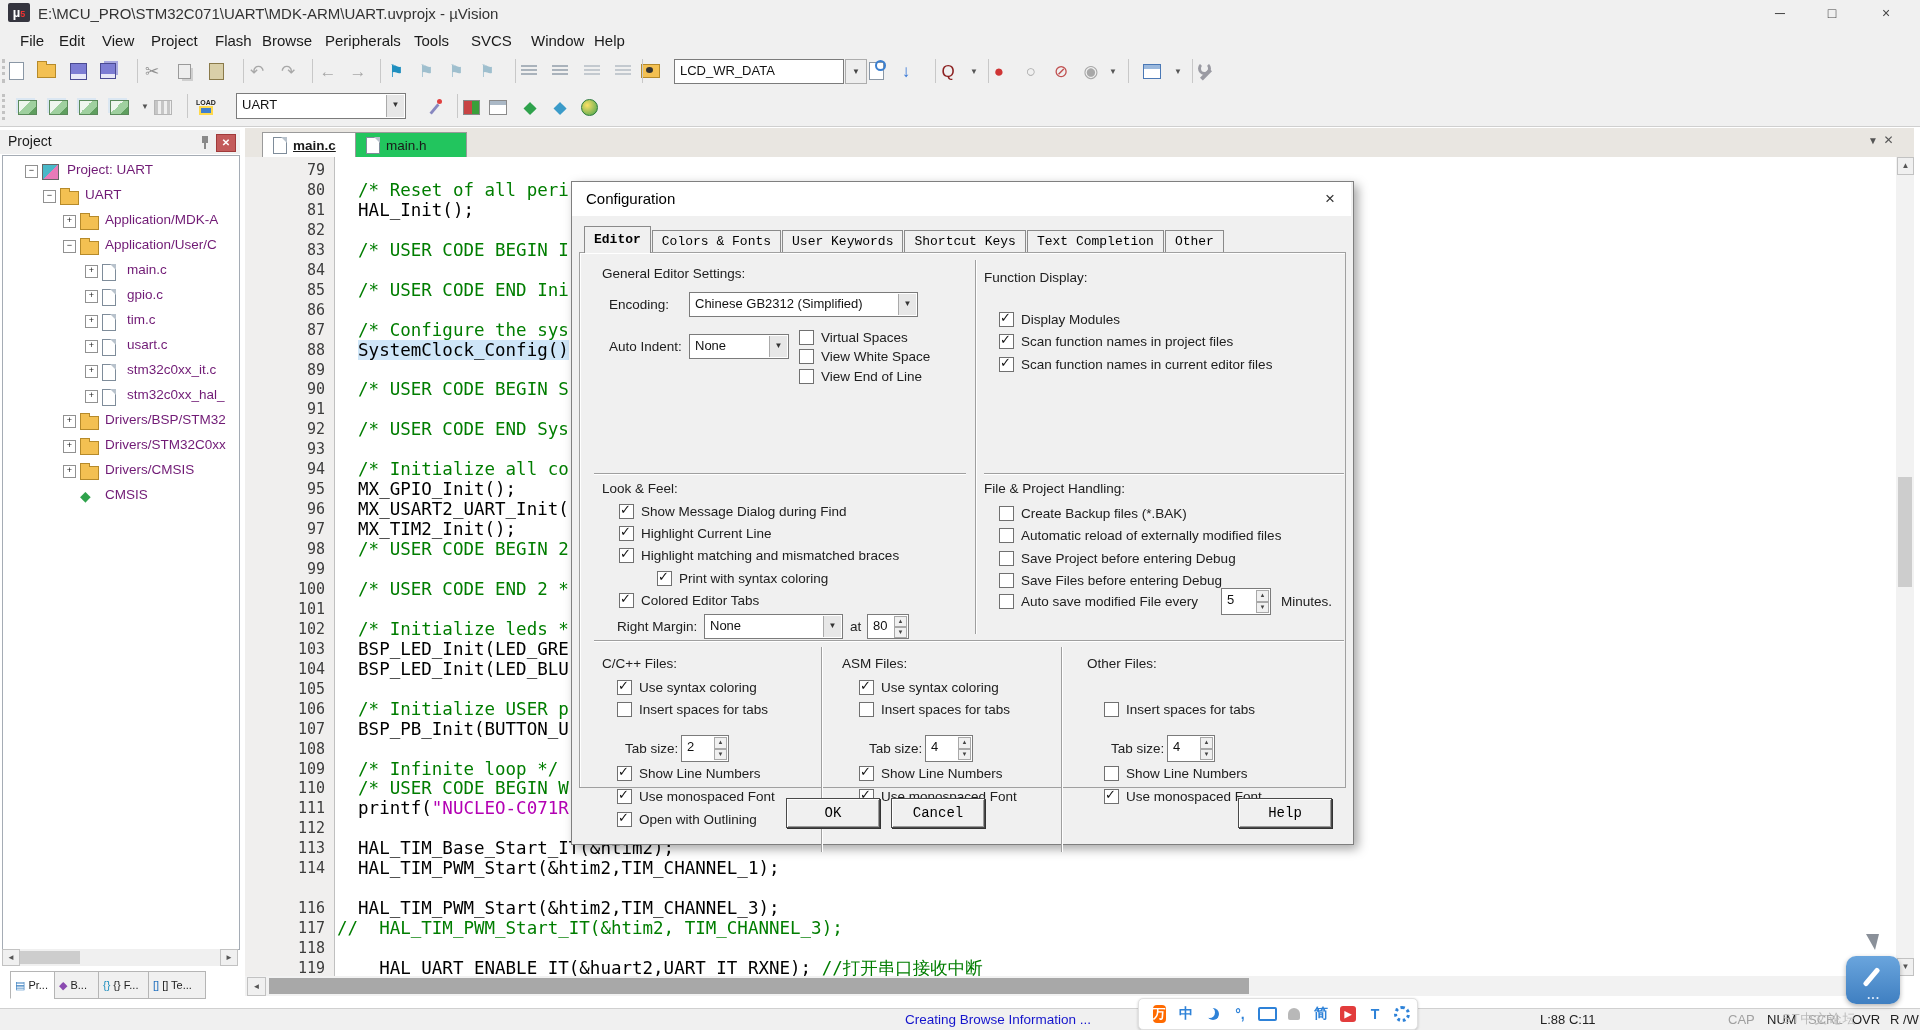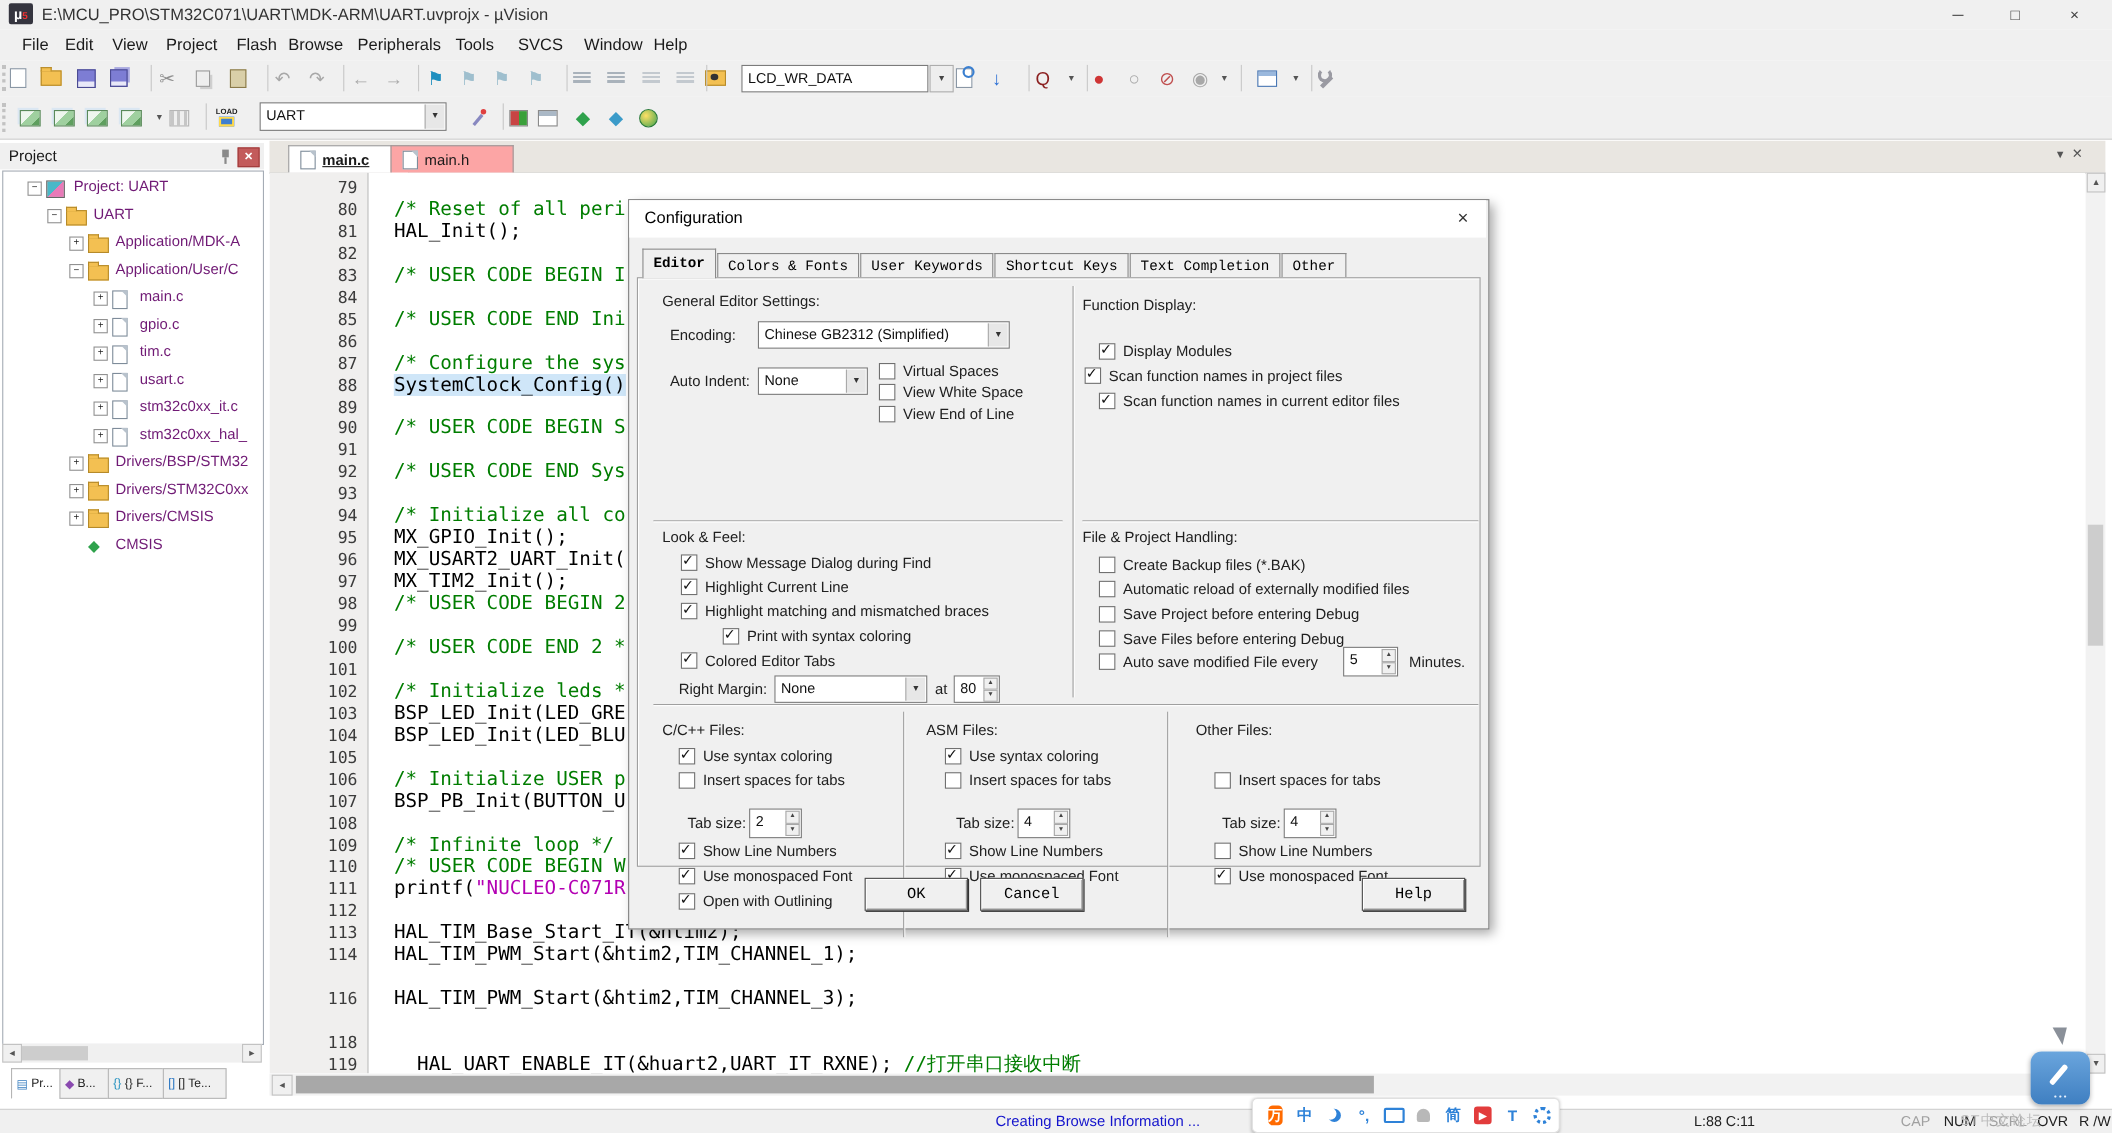--- a/index.html
+++ b/index.html
@@ -74,21 +74,21 @@
   .sbtn{position:absolute;background:#f0f0f0;border:1px solid #c2c2c2;color:#555;font-size:8px;text-align:center;}
   .sthumb{position:absolute;background:#cdcdcd;}
   .ptab{position:absolute;top:0;height:26px;background:#f0f0f0;border:1px solid #b5b5b5;font-size:11px;color:#222;
         display:flex;align-items:center;padding:0 4px;gap:3px;white-space:nowrap;}
   .ptab.active{background:#fff;border-bottom-color:#fff;}
   
   #etabbar{left:245px;top:128px;width:1669px;height:29px;background:#e9e6e1;border-bottom:1px solid #9a9a9a;}
   .etab{position:absolute;top:4px;height:24px;display:flex;align-items:center;gap:6px;padding:0 10px;font-size:13.5px;
         border:1px solid #9a9a9a;border-bottom:none;}
   .etab.active{background:#fff;font-weight:bold;text-decoration:underline;}
-  .etab.dirty{background:#fca5a5;}
+  .etab.dirty{background:#22c55e;}
   #ecorner{left:1868px;top:133px;font-size:10px;color:#555;}
   #ecode{left:245px;top:157px;width:1651px;height:819px;background:#fff;overflow:hidden;}
   #gutter{position:absolute;left:0;top:0;width:89px;height:819px;background:#f0efee;border-right:1px solid #c0c0c0;}
   .cline{position:absolute;left:0;width:1651px;height:20px;}
   .lnum{position:absolute;left:10px;top:1px;width:70px;text-align:right;font-family:"DejaVu Sans Mono",monospace;
         font-size:15px;color:#3c3c3c;}
   .ctext{position:absolute;left:92px;top:0px;margin:0;font-family:"DejaVu Sans Mono",monospace;font-size:17.5px;
          line-height:20px;white-space:pre;}
   .ctext .c{color:#000;} .ctext .g{color:#007d00;} .ctext .s{color:#b300b3;}
   .ctext .h{color:#000;background:#cfe6f8;}
@@ -580,20 +580,24 @@
       <pre class="ctext"><span class="c">  HAL_TIM_Base_Start_IT(&amp;htim2);</span></pre>
     </div>
     <div class="cline" style="top: 701.25px;">
       <span class="lnum">114</span>
       <pre class="ctext"><span class="c">  HAL_TIM_PWM_Start(&amp;htim2,TIM_CHANNEL_1);</span></pre>
     </div>
     <div class="cline" style="top: 741.15px;">
       <span class="lnum">116</span>
       <pre class="ctext"><span class="c">  HAL_TIM_PWM_Start(&amp;htim2,TIM_CHANNEL_3);</span></pre>
     </div>
+    <div class="cline" style="top: 761.1px;">
+      <span class="lnum">117</span>
+      <pre class="ctext"><span class="g">//  HAL_TIM_PWM_Start_IT(&amp;htim2, TIM_CHANNEL_3);</span></pre>
+    </div>
     <div class="cline" style="top: 781.05px;">
       <span class="lnum">118</span>
     </div>
     <div class="cline" style="top: 801px;">
       <span class="lnum">119</span>
       <pre class="ctext"><span class="c">    HAL_UART_ENABLE_IT(&amp;huart2,UART_IT_RXNE); </span><span class="g">//打开串口接收中断</span></pre>
     </div>
   </div>
 <div class="abs" id="evscroll">
   <div class="sbtn" style="left:1px;top:0;width:15px;height:16px;line-height:16px">▲</div>
@@ -649,21 +653,21 @@
         </div>
     </div>
 
     <div class="dgroup" id="g-funcdisp" style="left:404px;top:11px;width:360px;height:140px">
       <div class="dtitle" style="left:0;top:6px">Function Display:</div>
       <div id="g-funcdisp-checks">
           <div class="chkrow" style="left: 15px; top: 48px; position: absolute;">
             <span class="chk on"></span>
             <span class="chklabel">Display Modules</span>
           </div>
-          <div class="chkrow" style="left: 2px; top: 70.3px; position: absolute;">
+          <div class="chkrow" style="left: 15px; top: 70.3px; position: absolute;">
             <span class="chk on"></span>
             <span class="chklabel">Scan function names in project files</span>
           </div>
           <div class="chkrow" style="left: 15px; top: 92.6px; position: absolute;">
             <span class="chk on"></span>
             <span class="chklabel">Scan function names in current editor files</span>
           </div>
         </div>
     </div>
 

